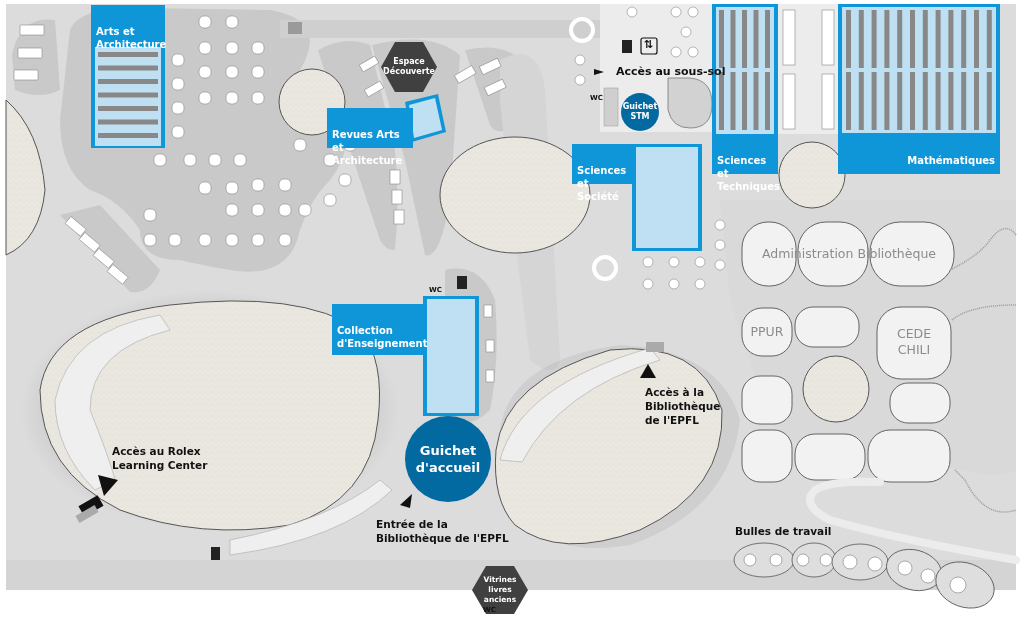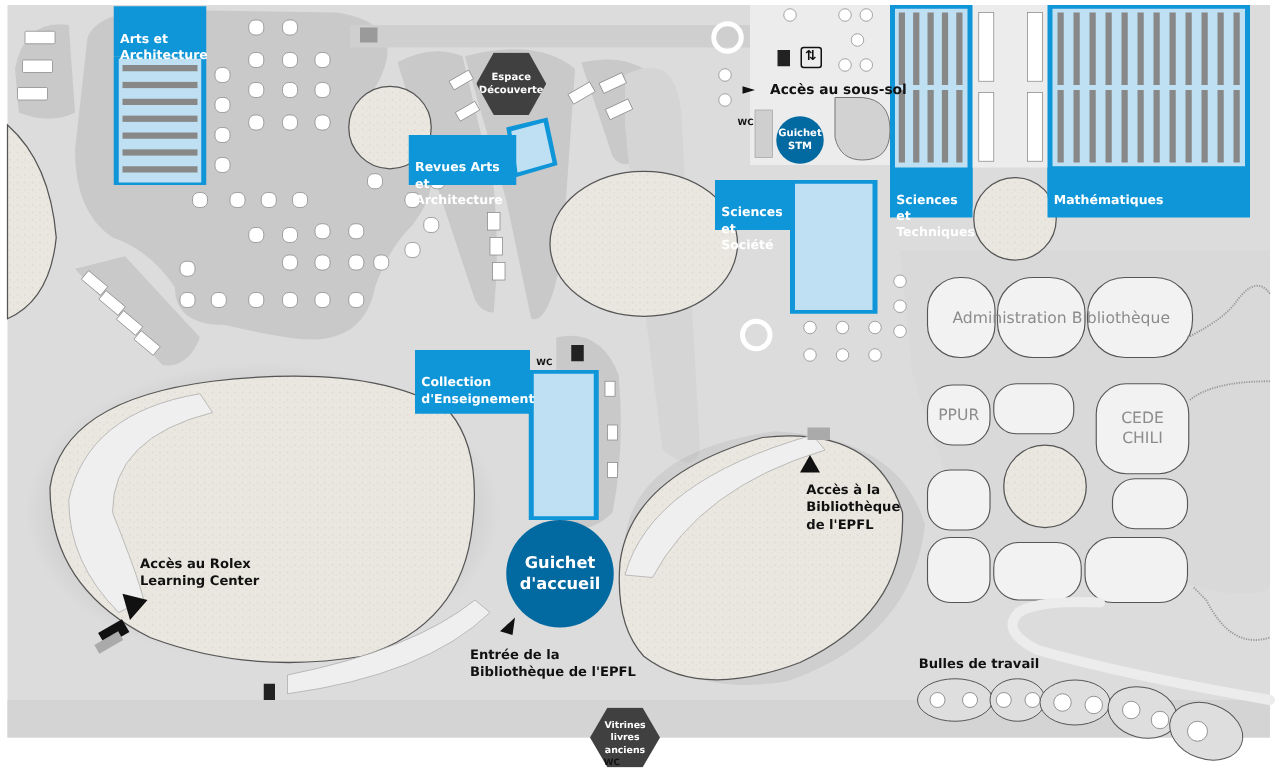--- a/index.html
+++ b/index.html
@@ -309,24 +309,24 @@
   <div>et Architecture</div>
 </div>
 <div class="blue-lbl" style="left:572px;top:144px;width:62px;height:40px;">
   <div>Sciences</div>
   <div>et Société</div>
 </div>
 <div class="blue-lbl" style="left:712px;top:134px;width:66px;height:36px;">
   <div>Sciences et</div>
   <div>Techniques</div>
 </div>
-<div class="blue-lbl" style="left:838px;top:134px;width:162px;height:28px;">
+<div class="blue-lbl" style="left:838px;top:134px;width:162px;height:28px;text-align:right;">
   <div>Mathématiques</div>
 </div>
-<div class="blue-lbl" style="left:332px;top:280px;width:92px;height:51px;">
+<div class="blue-lbl" style="left:332px;top:304px;width:92px;height:51px;">
   <div>Collection</div>
   <div>d'Enseignement</div>
 </div>
 
 <div class="pink-hex" style="left:381px;top:42px;width:56px;height:50px;font-size:8px;line-height:10px;">
   <div>
       <div>Espace</div>
       <div>Découverte</div>
     </div>
 </div>

